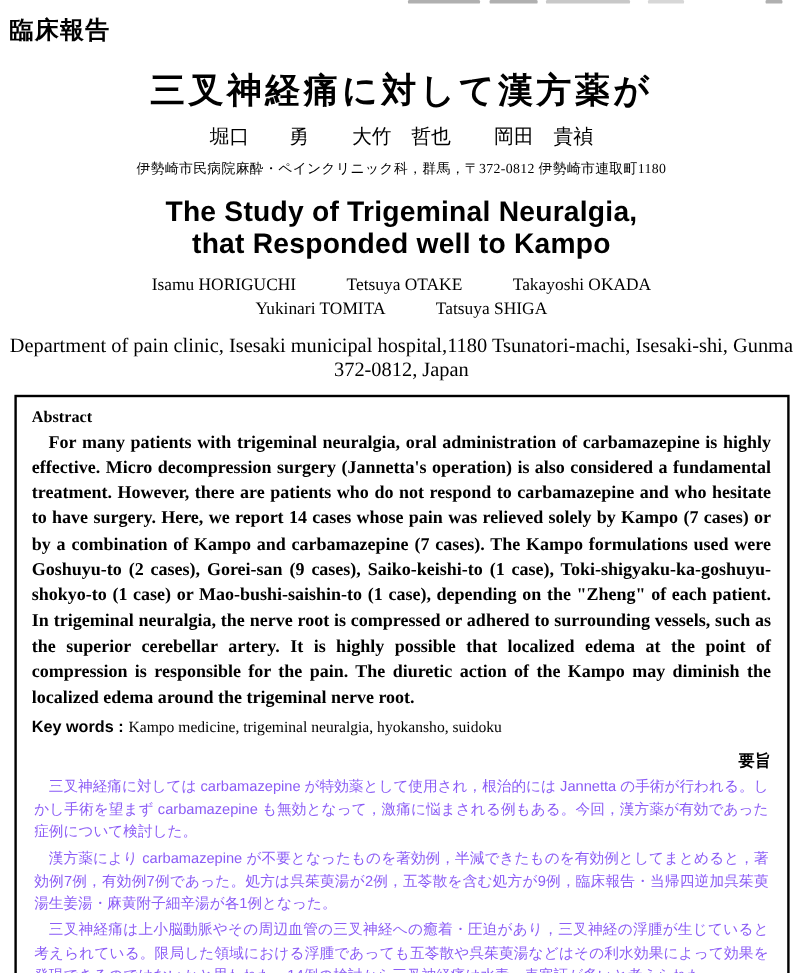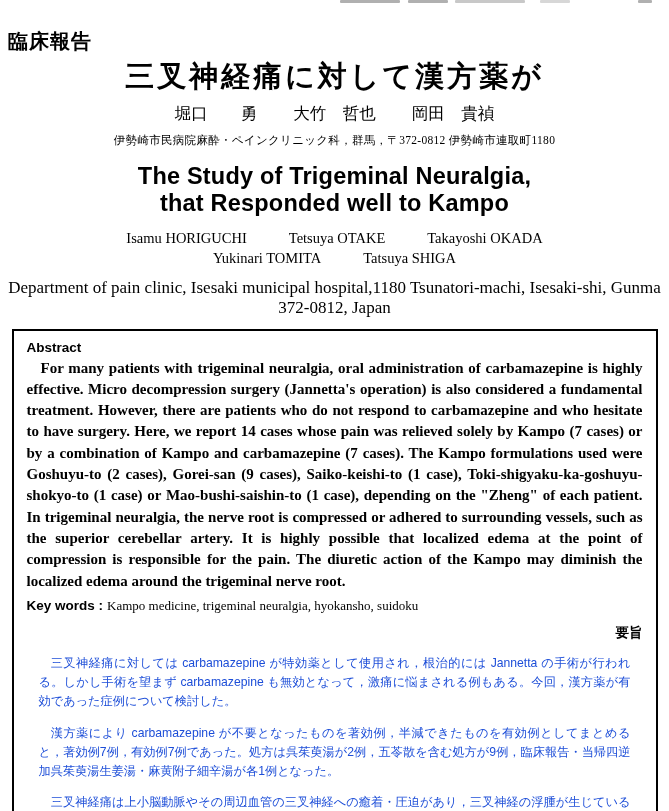--- a/index.html
+++ b/index.html
@@ -10,21 +10,21 @@
   }
   .crop-header{position:absolute;top:0;left:0;width:669px;height:6px;}
   .frag{position:absolute;top:0;background:#b0b0b0;height:3px;border-radius:1px;}
   .f1{left:340px;width:60px;}
   .f2{left:408px;width:40px;}
   .f3{left:455px;width:70px;opacity:.7;}
   .f4{left:540px;width:30px;opacity:.5;}
   .f5{left:638px;width:14px;}
 
   .category{
-    position:absolute;top:28px;left:8px;
+    position:absolute;top:12px;left:8px;
     font-family:"Liberation Sans","DejaVu Sans",sans-serif;
     font-weight:bold;font-size:20px;letter-spacing:1px;
   }
 
   .content{padding-top:57px;text-align:center;border-radius:12px;}
 
   .title-ja{
     margin:0;font-weight:600;font-size:29px;line-height:1.32;
     letter-spacing:3px;
     font-family:"Liberation Serif","DejaVu Serif",serif;
@@ -44,39 +44,39 @@
   .authors-en .authors-row{gap:42px;line-height:1.4;text-align:center;}
 
   .affil-en{margin-top:9px;font-size:17px;}
 
   .abstract-box{
     margin:11px auto 0;width:616px;text-align:left;
     border:2px solid #000;padding:7px 13px 6px;
     box-sizing:content-box;
   }
   .abs-head{
-    font-family:Liberation Sans, sans-serif;
+    font-family:Liberation Serif, serif;
     font-weight:bold;font-size:13.5px;margin:2px 0 3px;
   }
   .abs-body{
     margin:0;font-size:15px;line-height:1.42;
     text-align:justify;text-indent:14px;font-weight:bold;
   }
   .keywords{margin:4px 0 0;}
   .kw-label{font-family:"Liberation Sans","DejaVu Sans",sans-serif;font-weight:bold;font-size:13.5px;}
   .kw-text{font-size:13px;}
 
   .youshi-head{
     font-family:Liberation Serif, serif;
     font-weight:bold;font-size:13.5px;margin:10px 0 3px;text-align:right;
   }
   .ja-body{
-    margin:12px;font-family:"Liberation Sans","DejaVu Sans",sans-serif;
+    margin:2px;font-family:"Liberation Sans","DejaVu Sans",sans-serif;
     font-size:12.2px;line-height:1.58;text-align:justify;text-indent:1em;
-    color:#1d4ed8;
+    color:#8b5cf6;
   }
   .ja-keywords{
     margin:3px 0 0;
     font-family:"Liberation Sans","DejaVu Sans",sans-serif;font-size:12.2px;color:#1a1a1a;
   }
   .jkw-label{font-weight:bold;font-size:15px;color:#c2410c;}
 </style>
 </head>
 <body>
 

